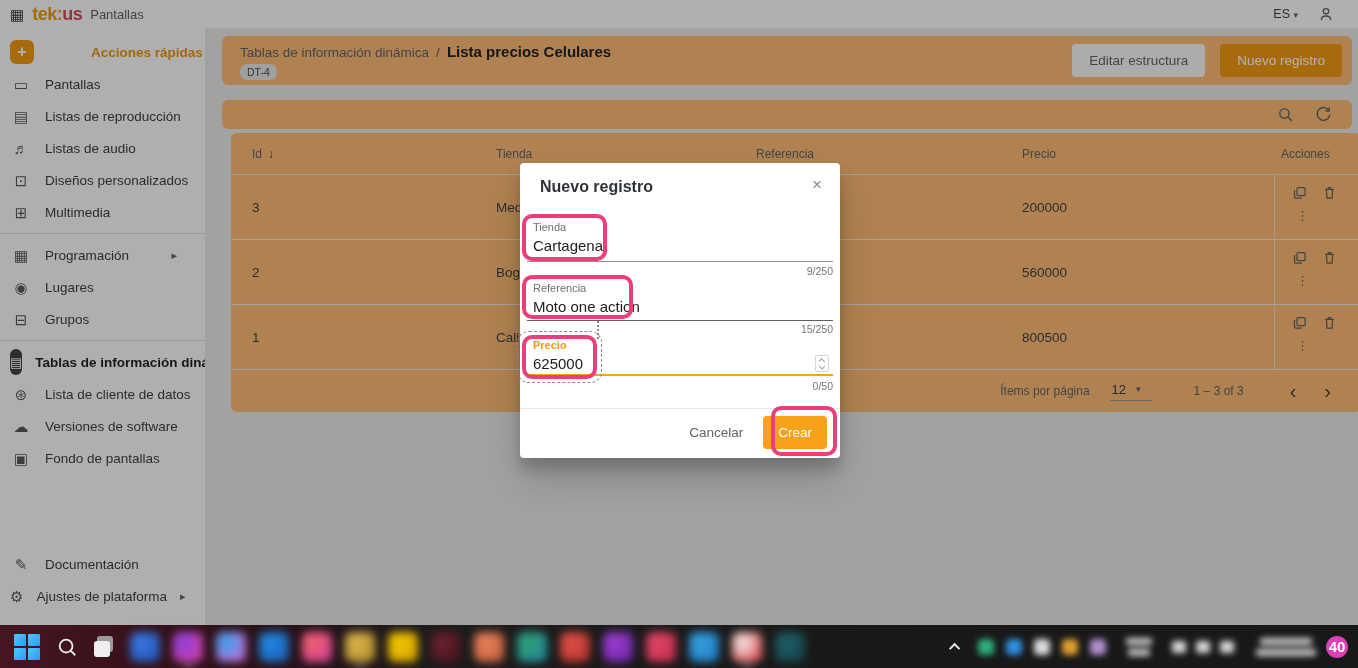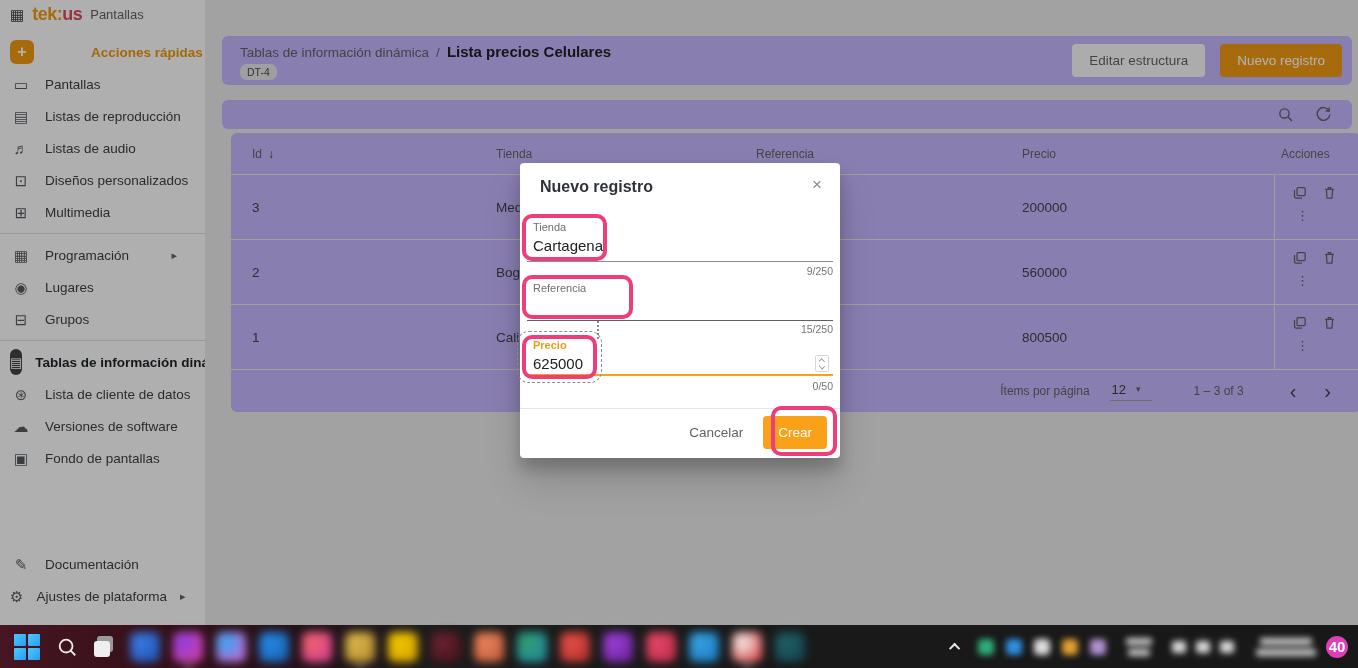--- a/index.html
+++ b/index.html
@@ -29,21 +29,21 @@
   .side-divider { border-top:1px solid #dcdcdc; margin:5px 0; }
 
   
   .main { position:absolute; left:205px; top:0; width:1153px; height:625px; background:#e9e9e9; z-index:1; }
   .topbar { position:absolute; left:0; top:0; width:1153px; height:28px; background:#fdfdfd;
       display:flex; align-items:center; justify-content:flex-end; gap:20px; padding-right:24px; }
   .lang { font-size:12.5px; color:#3c4043; cursor:pointer; }
   .lang .caret { font-size:9px; color:#5f6368; }
   .person-icon svg { display:block; }
 
-  .card { position:absolute; background:#c4b5fd; border-radius:6px; }
+  .card { position:absolute; background:#fdba74; border-radius:6px; }
   .crumb-card { left:17px; top:36px; width:1130px; height:49px; padding:7px 0 0 18px; }
   .crumb-line { display:flex; align-items:baseline; gap:7px; }
   .crumb-parent { font-size:13.5px; color:#5f6368; cursor:pointer; }
   .crumb-sep { font-size:13.5px; color:#5f6368; }
   .crumb-current { font-size:15px; font-weight:700; color:#202124; }
   .dt-badge { display:inline-block; margin-top:4px; background:#e4e4e4; color:#4a4a4a;
       font-size:10.5px; padding:2px 7px; border-radius:7px; }
   .crumb-buttons { position:absolute; right:10px; top:8px; display:flex; gap:15px; }
   .btn { border:none; border-radius:4px; font-size:13.5px; padding:9px 17px; cursor:pointer;
       font-family:"Liberation Sans","DejaVu Sans",sans-serif; }
@@ -210,20 +210,29 @@
   </div>
         <div class="side-item">
     <span class="glyph">⚙</span>
     <span class="lbl">Ajustes de plataforma</span>
   <span class="chev">▸</span>
         </div>
       </div>
   </nav>
 
   <div class="main">
+    <div class="topbar">
+      <span class="lang"><span>ES</span> <span class="caret">▾</span></span>
+      <span class="person-icon">
+        <svg width="16" height="16" viewBox="0 0 24 24" fill="none" stroke="#5f6368" stroke-width="2">
+          <circle cx="12" cy="8" r="4"></circle>
+            <path d="M5 21c0-4 3-6 7-6s7 2 7 6"></path>
+        </svg>
+      </span>
+    </div>
 
     <div class="card crumb-card">
       <div class="crumb-line">
         <span class="crumb-parent">Tablas de información dinámica</span>
         <span class="crumb-sep">/</span>
         <span class="crumb-current">Lista precios Celulares</span>
       </div>
       <span class="dt-badge">DT-4</span>
       <div class="crumb-buttons">
         <button class="btn btn-flat">Editar estructura</button>
@@ -332,20 +341,21 @@
 
     <div class="mfield" style="top:58px;">
       <div class="flabel">Tienda</div>
       <div class="fvalue">Cartagena</div>
     </div>
     <div class="funderline" style="top:98px;"></div>
     <div class="fcounter" style="top:102px;">9/250</div>
 
     <div class="mfield" style="top:119px;">
       <div class="flabel">Referencia</div>
+      <div class="fvalue">Moto one action</div>
     </div>
     <div class="funderline" style="top:157px; background:#5f5f5f;"></div>
     <div class="fcounter" style="top:160px;">15/250</div>
 
     <div class="mfield focused" style="top:176px;">
       <div class="flabel">Precio</div>
       <div class="fvalue">625000</div>
     </div>
     <div class="funderline" style="top:211px; height:2px; background:#F9A119;"></div>
     <div class="fcounter" style="top:217px;">0/50</div>

